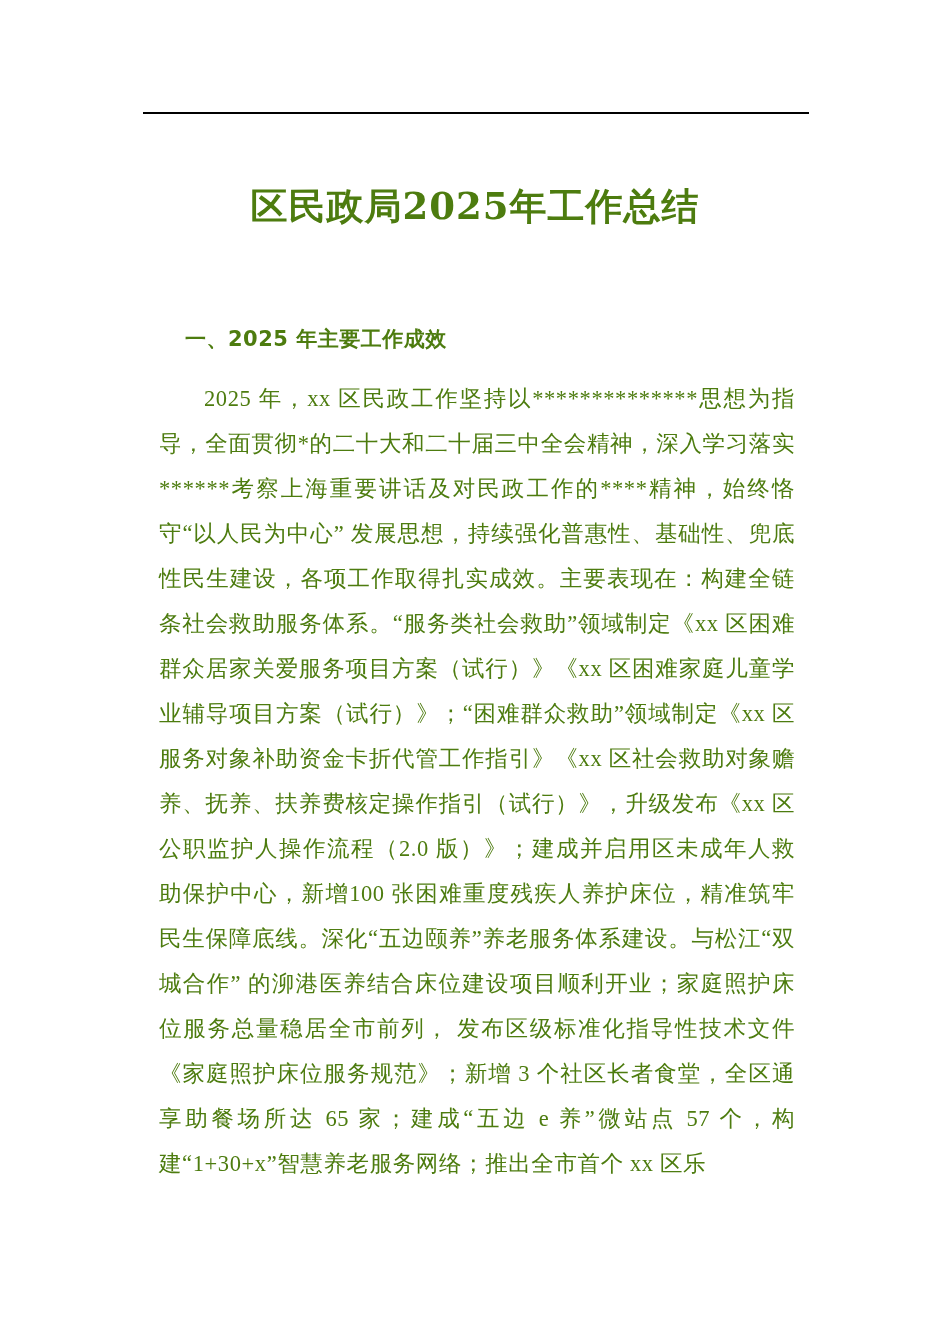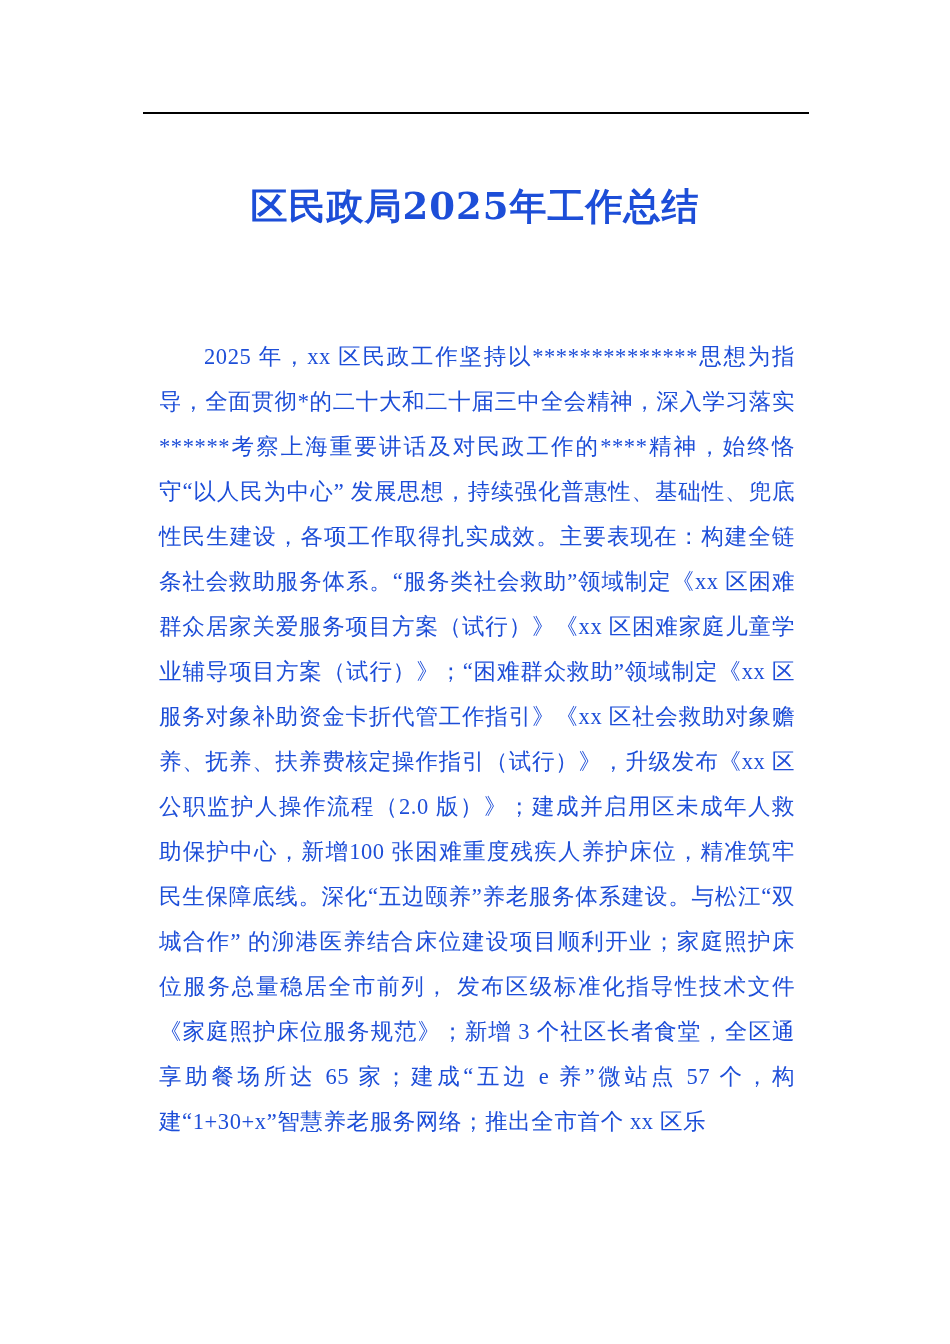--- a/index.html
+++ b/index.html
@@ -8,21 +8,21 @@
     background: #ffffff;
   }
   .page {
     width: 950px;
     height: 1344px;
     position: relative;
     background: #ffffff;
     box-sizing: border-box;
     overflow: hidden;
     font-family: "Liberation Serif", "DejaVu Serif", serif;
-    color: #1d4ed8;
+    color: #4d7c0f;
     border-radius: 16px;
   }
   .top-rule {
     position: absolute;
     left: 143px;
     top: 112px;
     width: 666px;
     height: 0;
     border-top: 2px solid #000000;
   }
@@ -67,16 +67,17 @@
 </head>
 <body>
 
 <div class="page">
 
   <div class="top-rule"></div>
 
   <div class="doc-title">区民政局2025年工作总结</div>
 
   <div class="body-area">
+    <div class="section-heading">一、2025 年主要工作成效</div>
     <p class="para">2025 年，xx 区民政工作坚持以**************思想为指导，全面贯彻*的二十大和二十届三中全会精神，深入学习落实******考察上海重要讲话及对民政工作的****精神，始终恪守“以人民为中心” 发展思想，持续强化普惠性、基础性、兜底性民生建设，各项工作取得扎实成效。主要表现在：构建全链条社会救助服务体系。“服务类社会救助”领域制定《xx 区困难群众居家关爱服务项目方案（试行）》《xx 区困难家庭儿童学业辅导项目方案（试行）》；“困难群众救助”领域制定《xx 区服务对象补助资金卡折代管工作指引》《xx 区社会救助对象赡养、抚养、扶养费核定操作指引（试行）》，升级发布《xx 区公职监护人操作流程（2.0 版）》；建成并启用区未成年人救助保护中心，新增100 张困难重度残疾人养护床位，精准筑牢民生保障底线。深化“五边颐养”养老服务体系建设。与松江“双城合作” 的泖港医养结合床位建设项目顺利开业；家庭照护床位服务总量稳居全市前列， 发布区级标准化指导性技术文件《家庭照护床位服务规范》；新增 3 个社区长者食堂，全区通享助餐场所达 65 家；建成“五边 e 养”微站点 57 个，构建“1+30+x”智慧养老服务网络；推出全市首个 xx 区乐</p>
   </div>
 
 </div>
 
 </body></html>

